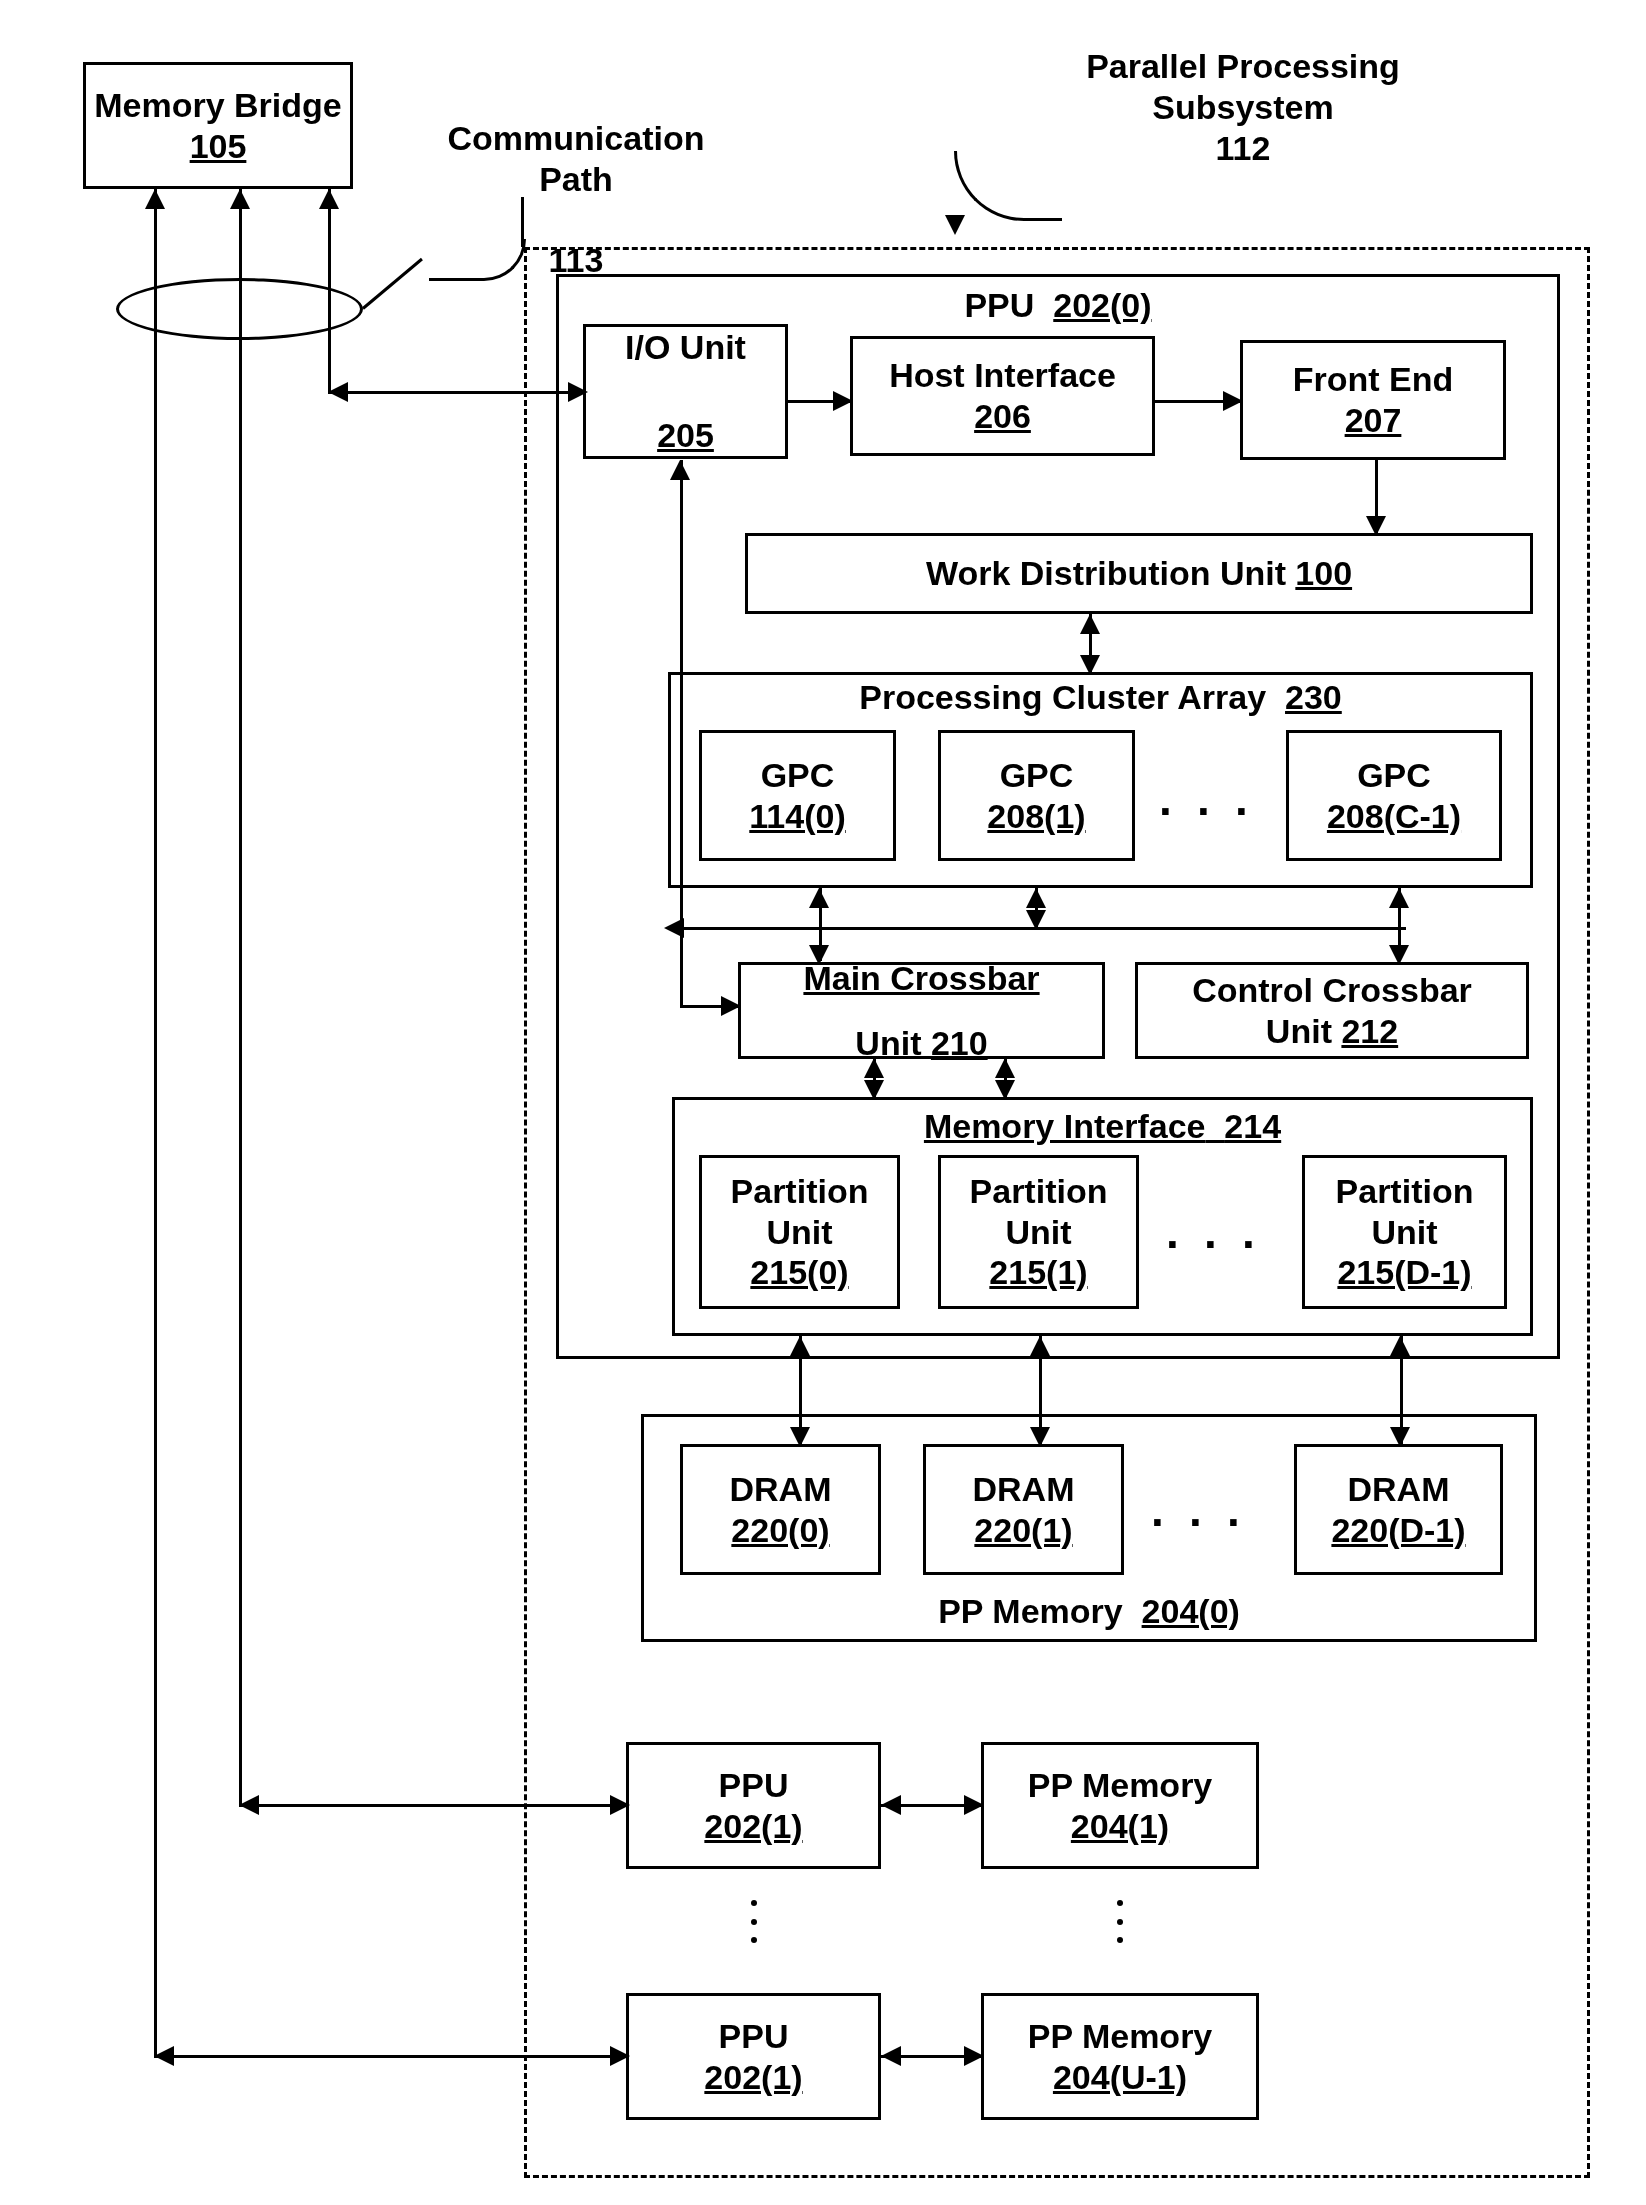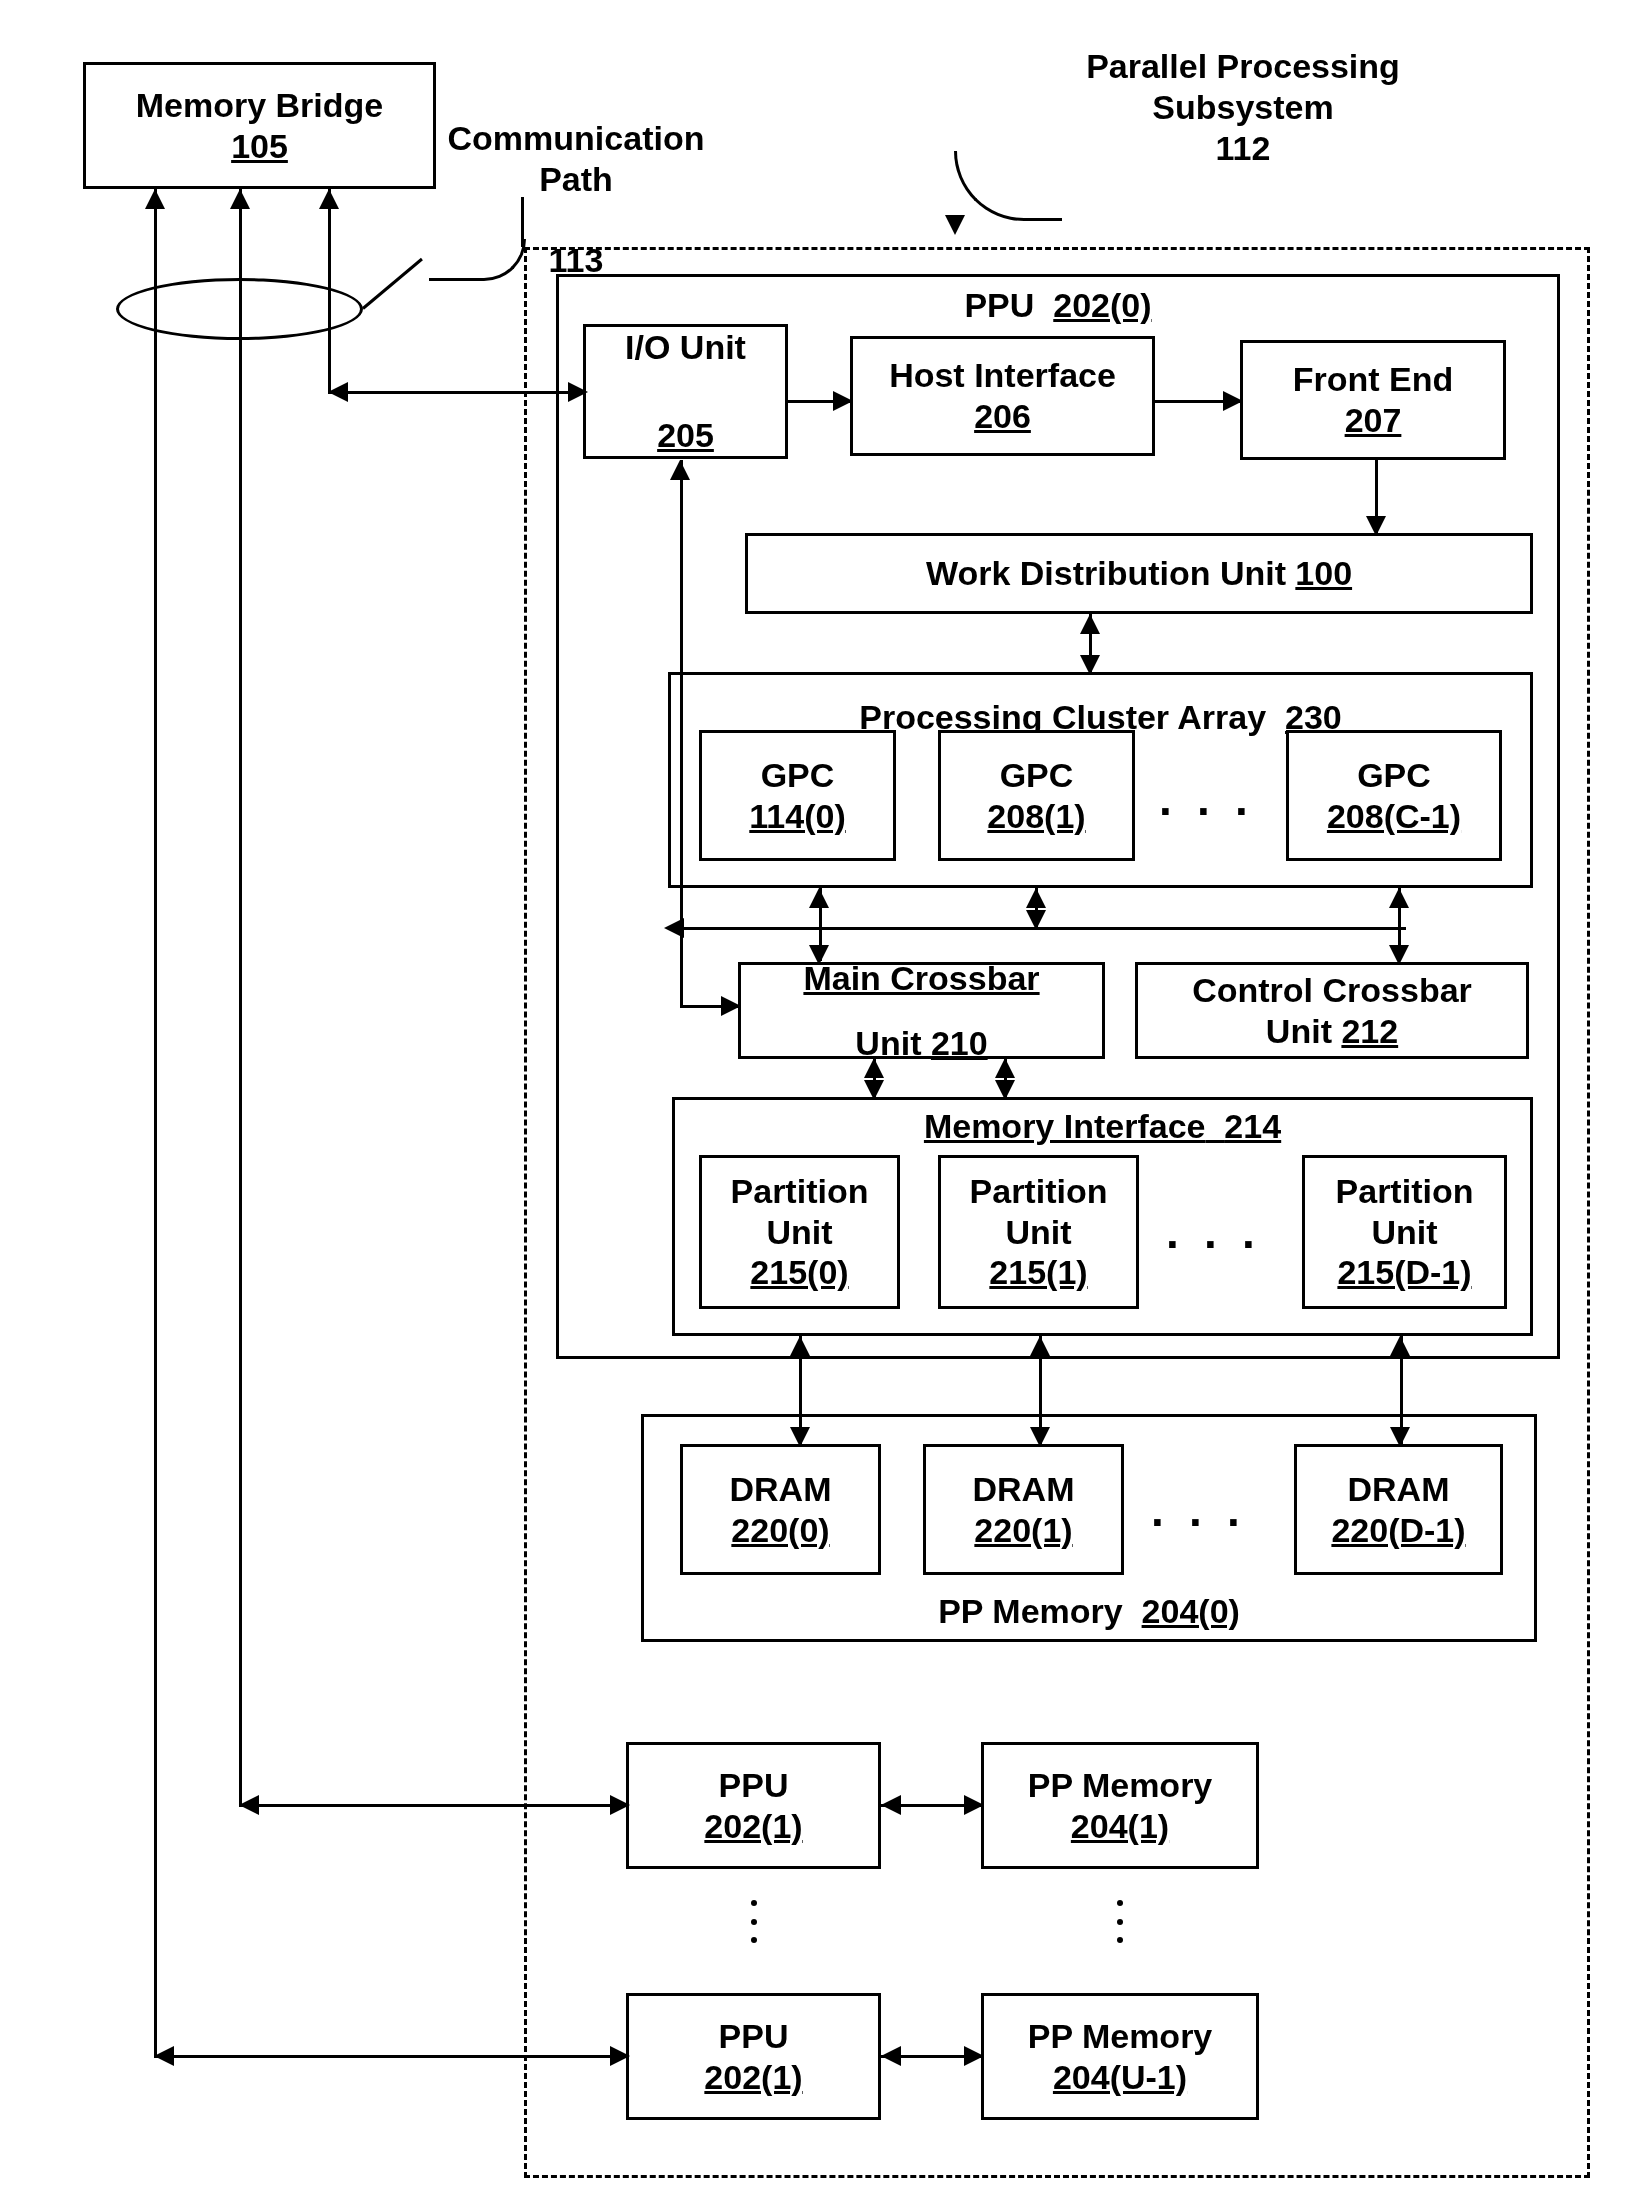--- a/index.html
+++ b/index.html
@@ -95,21 +95,21 @@
     font-size: 34px;
     text-align: center;
     width: 100%;
   }
 </style>
 </head>
 <body>
 
 <div class="canvas">
 
-  <div class="box" style="left:83px; top:62px; width:353px; height:127px;">
+  <div class="box" style="left:83px; top:62px; width:270px; height:127px;">
     <div class="title">Memory Bridge</div>
     <div class="ref">105</div>
   </div>
 
   <div class="label" style="left:429px; top:77px; width:294px; white-space:pre-line;">
     <span style="white-space:pre-line;">Communication
 Path</span><br>
     <span>113</span>
   </div>
 
@@ -145,21 +145,21 @@
     <div class="title">Front End</div>
     <div class="ref">207</div>
   </div>
 
   <div class="box" style="left:745px; top:533px; width:788px; height:81px; flex-direction:row; gap:9.3px;">
     <span class="title">Work Distribution Unit</span>
     <span class="ref">100</span>
   </div>
 
   <div class="box" style="left:668px; top:672px; width:865px; height:216px; justify-content:flex-start;">
-    <div class="header-row" style="top:22px;">
+    <div class="header-row" style="top:2px;">
       <span>Processing Cluster Array</span>
       &nbsp;<span class="ref-inline">230</span>
     </div>
   </div>
 
   <div class="box" style="left:699px; top:730px; width:197px; height:131px;">
     <div class="title">GPC</div>
     <div class="ref">114(0)</div>
   </div>
   <div class="box" style="left:938px; top:730px; width:197px; height:131px;">

